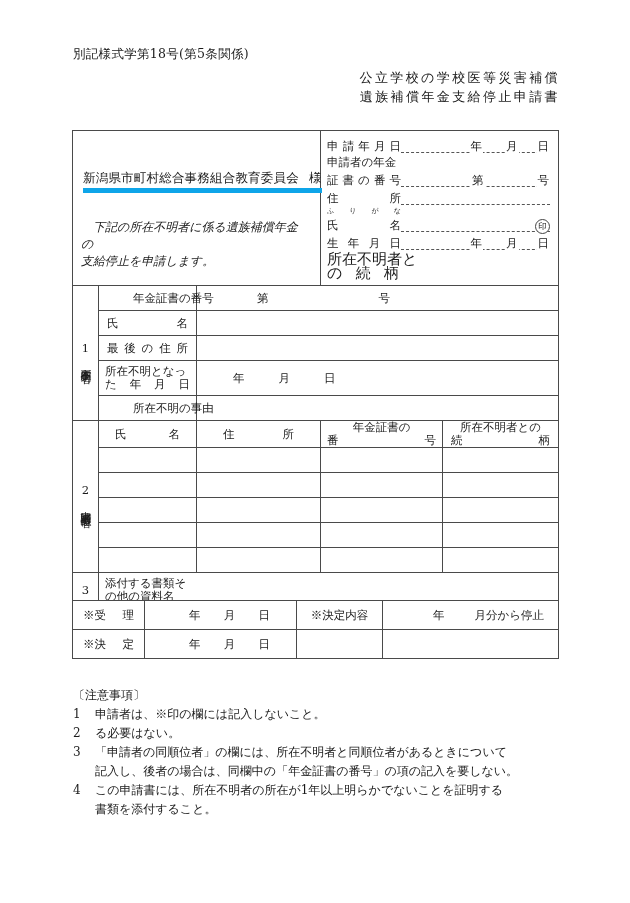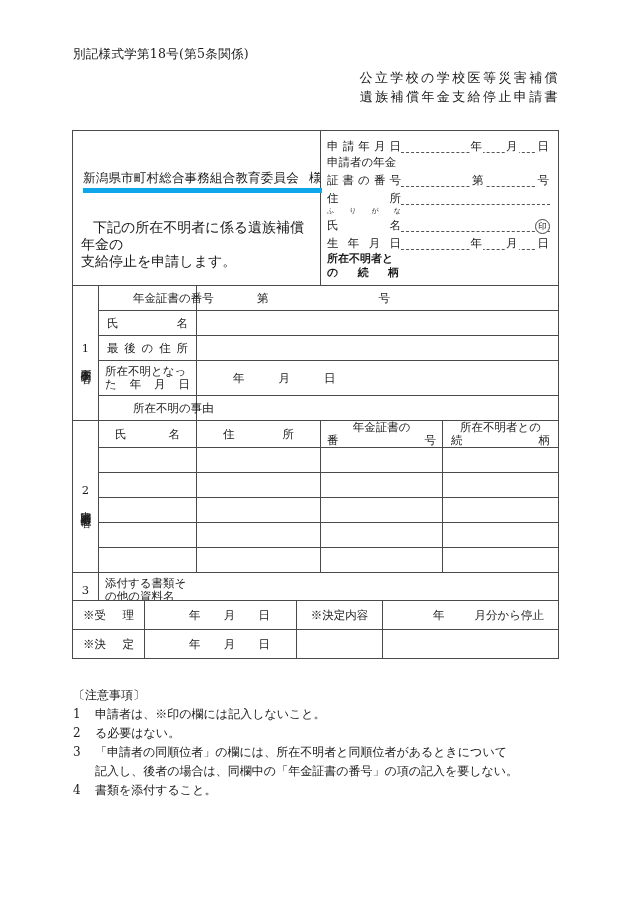--- a/index.html
+++ b/index.html
@@ -105,23 +105,24 @@
     border-bottom: 5px solid #0ea5e9;
     padding-bottom: 1px;
     white-space: nowrap;
     letter-spacing: 0.2px;
   }
   .addressee .sama { margin-left: 10px; }
   .request-text {
     position: absolute;
     left: 8px;
     top: 88px;
-    font-size: 14px;
+    font-size: 12px;
     line-height: 17px;
     width: 228px;
+    font-style: italic;
   }
   .request-text .ind { display: block; text-indent: 12px; }
 
   .applicant-cell { padding: 5px 0 4px 0 !important; }
   .ap-row {
     display: flex;
     align-items: flex-end;
     height: 18px;
     padding: 0 8px 0 6px;
     font-size: 11.5px;
@@ -172,22 +173,21 @@
   }
   .furigana {
     font-size: 7px;
     letter-spacing: 0;
     line-height: 8px;
   }
   .ap-row.furi { height: 9px; align-items: center; }
   .ap-row.tworow { height: 30px; align-items: center; }
   .ap-twoline {
     line-height: 14px;
-    font-size: 11px;
-    font-weight: bold;
+    font-size: 15px;
   }
   .ap-twoline .l2 { display: flex; justify-content: space-between; width: 72px; }
 
   
   .sec-idx { width: 26px; text-align: center; }
   .sec1-lbl { width: 98px; height: 24px; }
   .sec1-val { height: 24px; position: relative; }
   .cellnum {
     display: flex;
     font-size: 11.5px;
@@ -612,18 +612,19 @@
       <div class="note-num">3</div>
       <div class="note-body">
         <div>「申請者の同順位者」の欄には、所在不明者と同順位者があるときについて</div>
         <div>記入し、後者の場合は、同欄中の「年金証書の番号」の項の記入を要しない。</div>
       </div>
     </div>
 
     <div class="note">
       <div class="note-num">4</div>
       <div class="note-body">
+        <div>この申請書には、所在不明者の所在が1年以上明らかでないことを証明する</div>
         <div>書類を添付すること。</div>
       </div>
     </div>
   </div>
 
 </div>
 
 </body></html>

